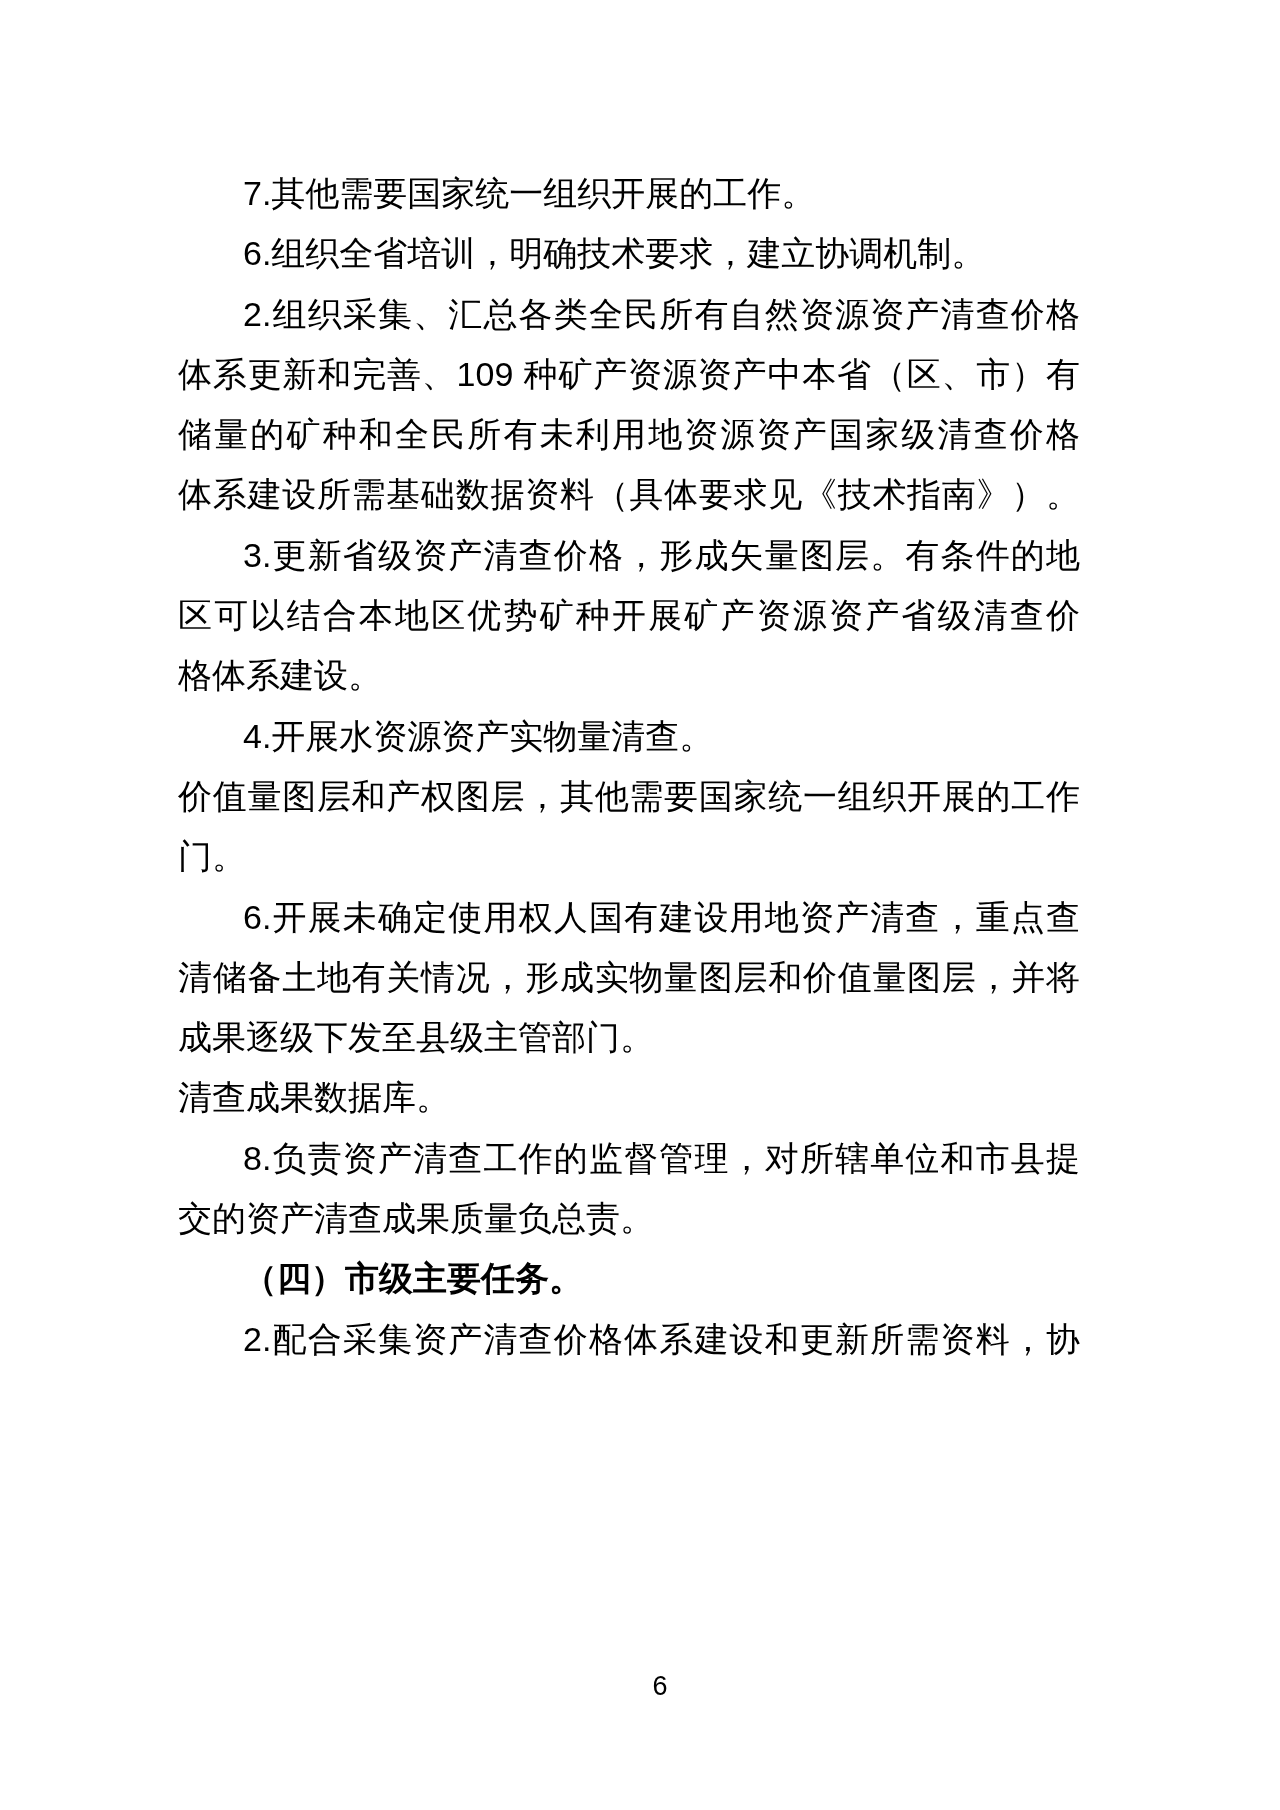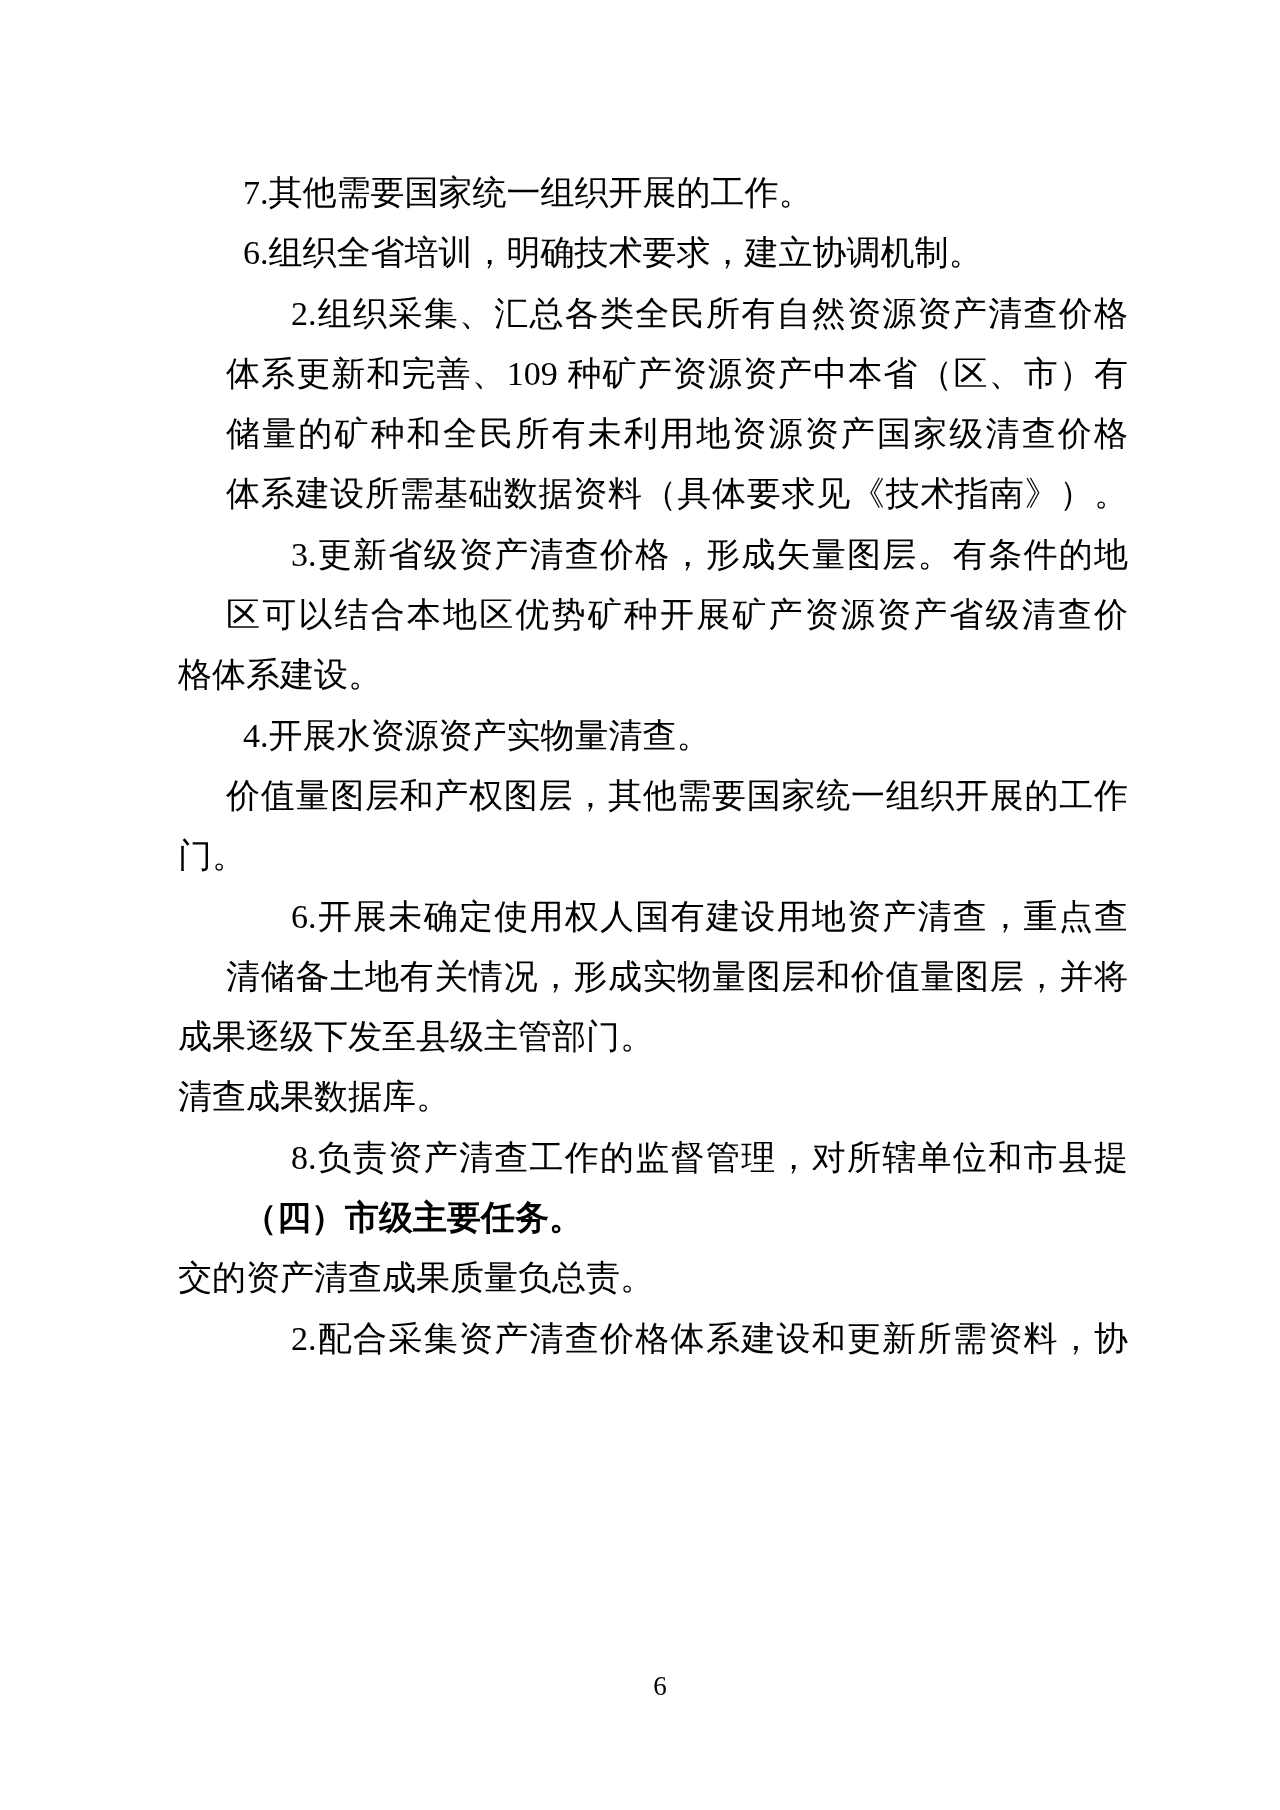--- a/index.html
+++ b/index.html
@@ -6,21 +6,21 @@
     margin: 0;
     padding: 0;
     background: #ffffff;
   }
   .page {
     position: relative;
     width: 1280px;
     height: 1810px;
     background: #ffffff;
     overflow: hidden;
-    font-family: Liberation Serif, serif;
+    font-family: Liberation Sans, sans-serif;
     color: #000000;
   }
   .content {
     position: absolute;
     left: 178px;
     top: 163px;
     width: 902px;
   }
   .line {
     width: 902px;
@@ -33,21 +33,20 @@
   }
   .line.indent {
     padding-left: 65px;
     width: 837px;
   }
   .line.justify {
     white-space: normal;
     text-align: justify;
     text-align-last: justify;
     text-justify: inter-character;
-    margin-left: 48px;
   }
   .line.bold {
     font-weight: 700;
   }
   .page-number {
     position: absolute;
     left: 660px;
     top: 1668px;
     transform: translateX(-50%);
     font-size: 27px;
@@ -70,18 +69,18 @@
       <div class="line justify">区可以结合本地区优势矿种开展矿产资源资产省级清查价</div>
       <div class="line">格体系建设。</div>
       <div class="line indent">4.开展水资源资产实物量清查。</div>
       <div class="line justify">价值量图层和产权图层，其他需要国家统一组织开展的工作</div>
       <div class="line">门。</div>
       <div class="line indent justify">6.开展未确定使用权人国有建设用地资产清查，重点查</div>
       <div class="line justify">清储备土地有关情况，形成实物量图层和价值量图层，并将</div>
       <div class="line">成果逐级下发至县级主管部门。</div>
       <div class="line">清查成果数据库。</div>
       <div class="line indent justify">8.负责资产清查工作的监督管理，对所辖单位和市县提</div>
+      <div class="line">交的资产清查成果质量负总责。</div>
       <div class="line indent bold">（四）市级主要任务。</div>
-      <div class="line">交的资产清查成果质量负总责。</div>
       <div class="line indent justify">2.配合采集资产清查价格体系建设和更新所需资料，协</div>
     </div>
   <div class="page-number">6</div>
 </div>
 
 </body></html>

